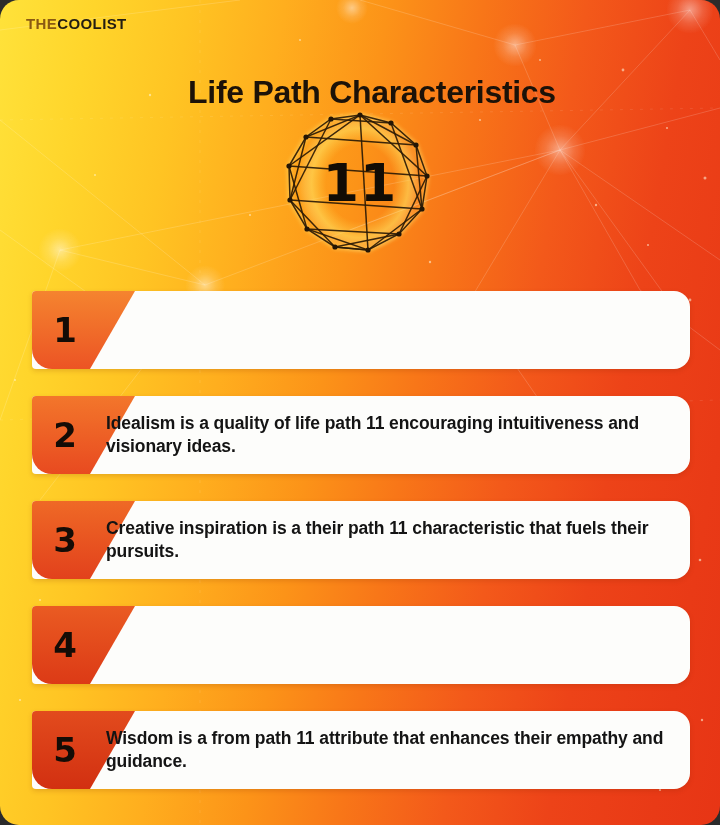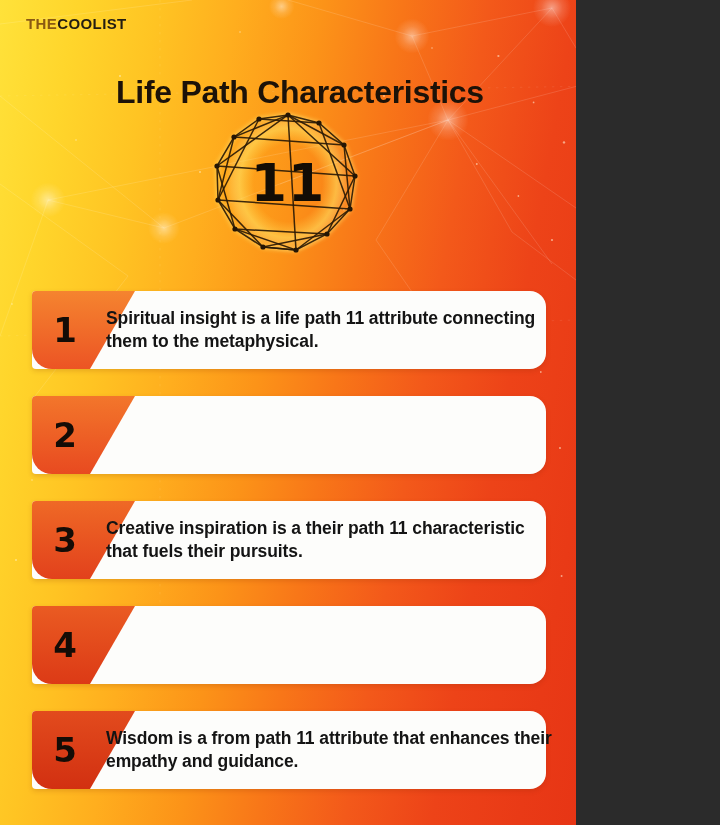--- a/index.html
+++ b/index.html
@@ -3,35 +3,36 @@
 <meta charset="utf-8">
 <style>
   html, body {
     margin: 0;
     padding: 0;
     background: #2b2b2b;
   }
 
   #infographic {
     position: relative;
-    width: 576px;
+    width: 720px;
     height: 825px;
     overflow: hidden;
     font-family: "Liberation Sans", sans-serif;
     background: linear-gradient(100deg,
         #FFE23A 0%,
         #FFD52B 11%,
         #FFC423 22%,
         #FFAE1E 33%,
         #FC9318 45%,
         #F87618 56%,
         #F3591A 68%,
         #ED4318 80%,
         #E93A16 92%,
         #E73515 100%);
+    border-radius: 19px;
   }
 
   
   .bg-layer {
     position: absolute;
     inset: 0;
     pointer-events: none;
   }
   .bg-network { opacity: .55; }
   .bg-glowdots { opacity: .85; }
@@ -291,37 +292,37 @@
           <defs>
               <linearGradient id="bg1" x1="0" y1="0" x2="0" y2="1">
             <stop offset="0%" stop-color="#F5842F"></stop>
                 <stop offset="100%" stop-color="#EC5424"></stop>
           </linearGradient>
             </defs>
           <path d="M0,0 H103 L58,78 H20 A20,20 0 0 1 0,58 Z" fill="url(#bg1)"></path>
         </svg>
         <div class="badge-num">1</div>
       </div>
-      <div class="card-text"><span>Spiritual insight is a life path </span><b>11</b><span> attribute connecting them to the metaphysical.</span></div>
     </div>
 
     <div class="row">
       <div class="card"></div>
       <div class="badge">
         <svg viewBox="0 0 103 78" preserveAspectRatio="none">
           <defs>
               <linearGradient id="bg2" x1="0" y1="0" x2="0" y2="1">
             <stop offset="0%" stop-color="#F3762B"></stop>
                 <stop offset="100%" stop-color="#E84A20"></stop>
           </linearGradient>
             </defs>
           <path d="M0,0 H103 L58,78 H20 A20,20 0 0 1 0,58 Z" fill="url(#bg2)"></path>
         </svg>
         <div class="badge-num">2</div>
       </div>
+      <div class="card-text"><span>Idealism is a quality of life path </span><b>11</b><span> encouraging intuitiveness and visionary ideas.</span></div>
     </div>
 
     <div class="row">
       <div class="card"></div>
       <div class="badge">
         <svg viewBox="0 0 103 78" preserveAspectRatio="none">
           <defs>
               <linearGradient id="bg3" x1="0" y1="0" x2="0" y2="1">
             <stop offset="0%" stop-color="#EF6926"></stop>
                 <stop offset="100%" stop-color="#E2411C"></stop>

